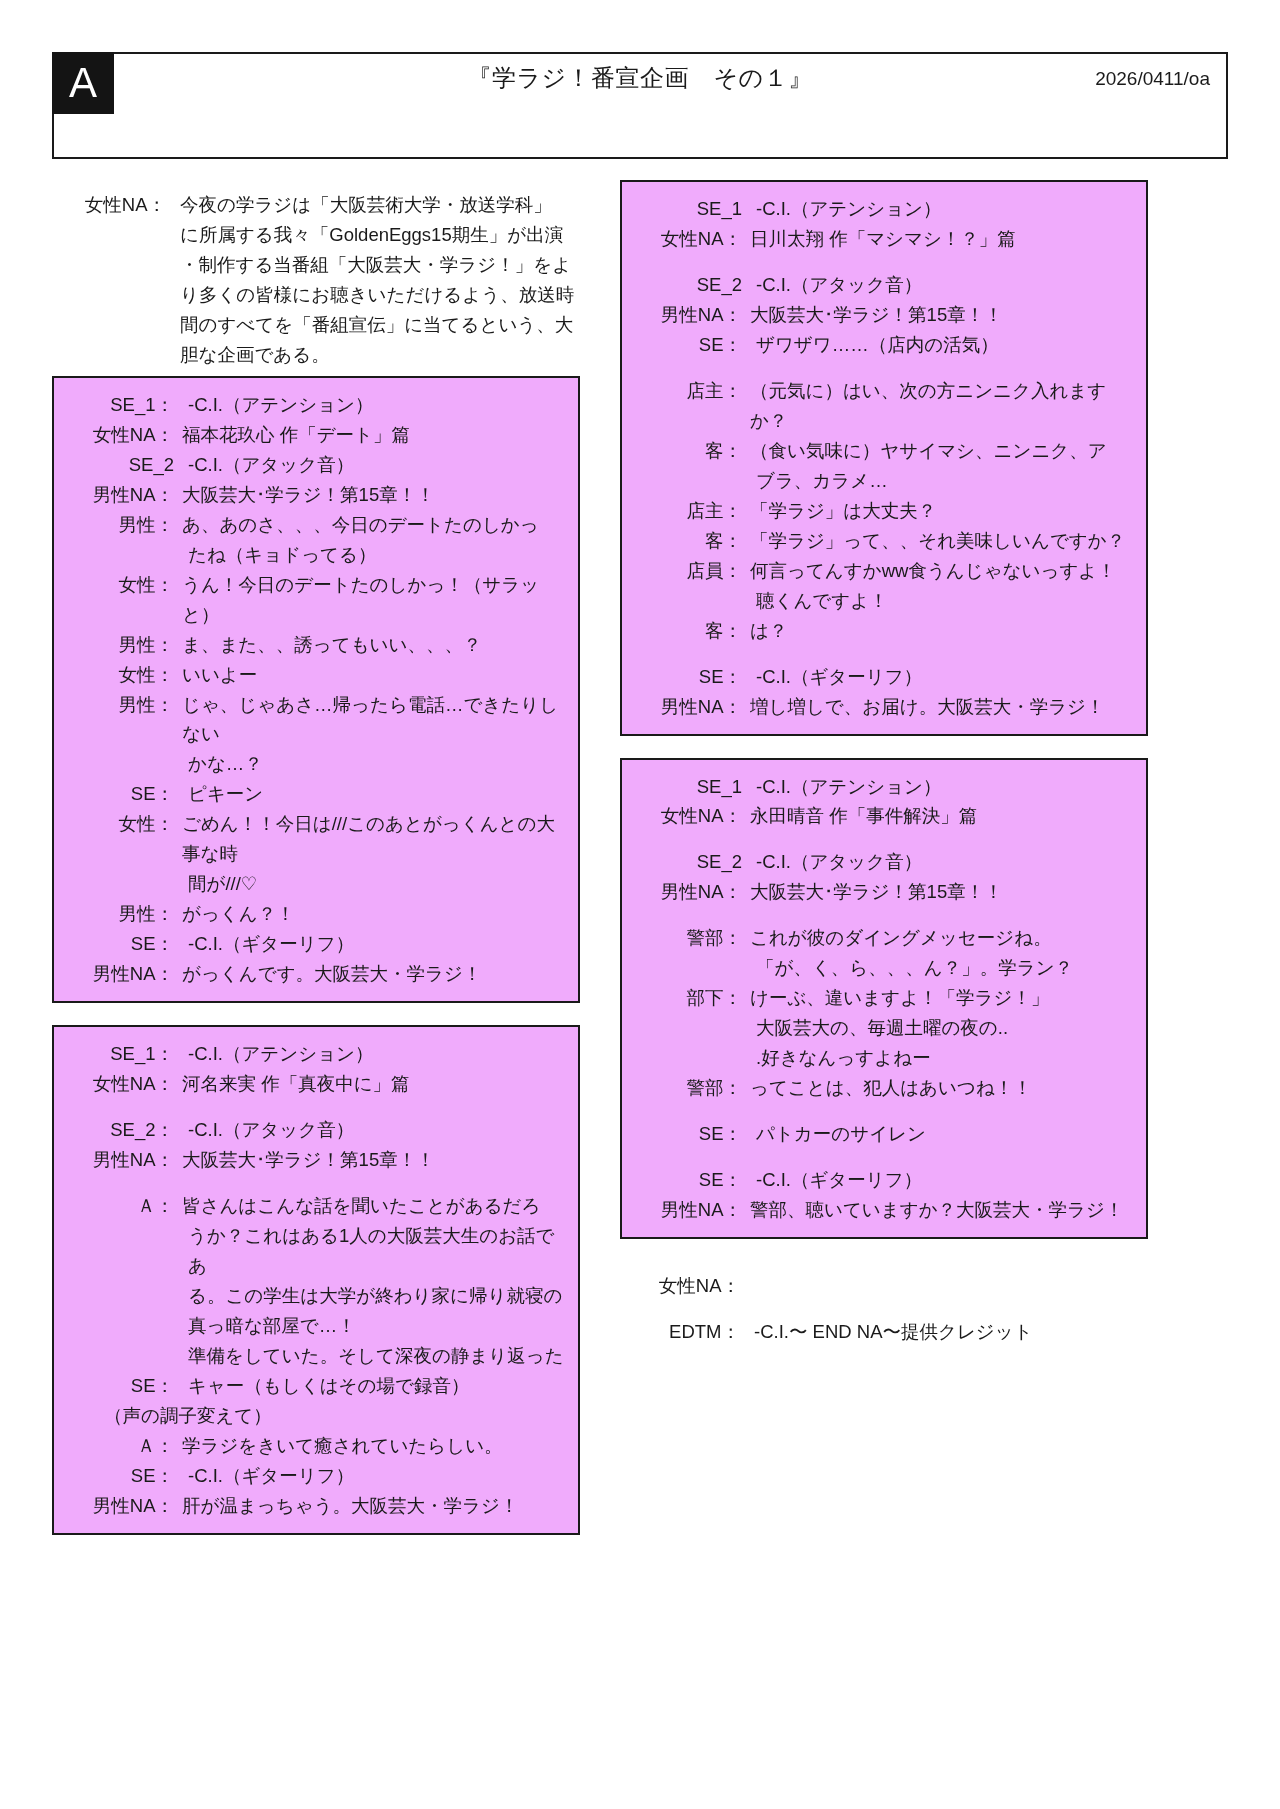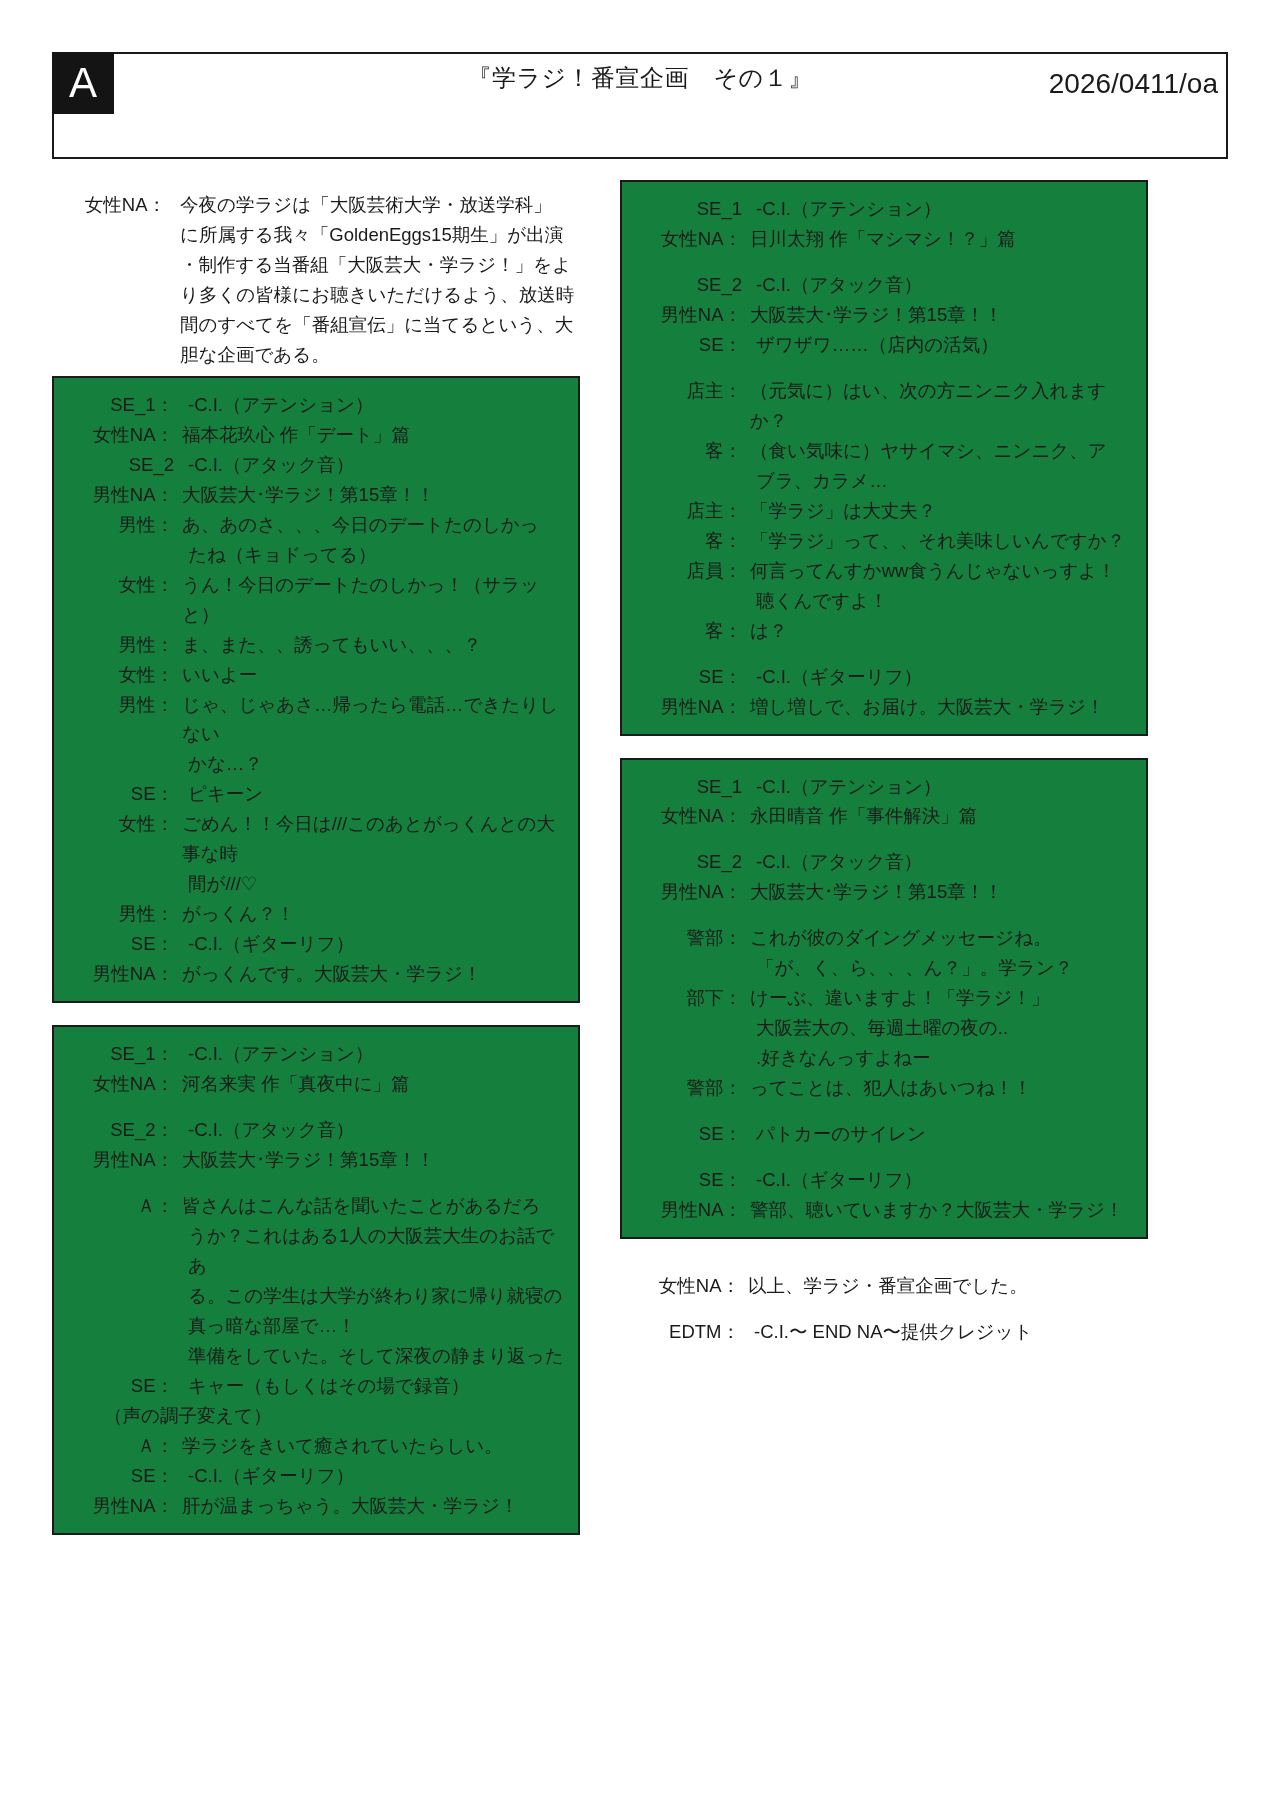--- a/index.html
+++ b/index.html
@@ -61,23 +61,23 @@
     position: absolute;
     left: 0;
     top: 58px;
     width: 100%;
     text-align: center;
     font-size: 20px;
     white-space: nowrap;
   }
   .header-date {
     position: absolute;
-    right: 8px;
+    right: 16px;
     top: 14px;
-    font-size: 28px;
+    font-size: 19px;
     font-family: "Liberation Sans", sans-serif;
   }
 
   
   .col {
     position: absolute;
     top: 180px;
     width: 528px;
   }
   .col-left  { left: 52px;  }
@@ -85,21 +85,21 @@
 
   
   .intro {
     padding: 10px 4px 6px 4px;
   }
   .box {
     border: 2px solid #1a1a1a;
     box-sizing: border-box;
     padding: 12px 10px 12px 10px;
     margin-bottom: 22px;
-    background: #15803d;
+    background: #f0abfc;
   }
   .plain {
     padding: 10px 10px 10px 10px;
     margin-bottom: 10px;
   }
 
   
   .line {
     display: flex;
     align-items: flex-start;
@@ -377,21 +377,20 @@
             <div class="spk" style="padding-right: 8px;">男性NA：</div>
             <div class="txt">警部、聴いていますか？大阪芸大・学ラジ！</div>
           </div>
         </div>
     </div>
 
     <div class="plain">
       <div id="box-closing">
           <div class="line ind1">
             <div class="spk" style="padding-right: 8px;">女性NA：</div>
-            <div class="txt">以上、学ラジ・番宣企画でした。</div>
           </div>
           <div class="line ind0 gap">
             <div class="spk">EDTM：</div>
             <div class="txt">-C.I.〜 END NA〜提供クレジット</div>
           </div>
         </div>
     </div>
 
   </div>
 

